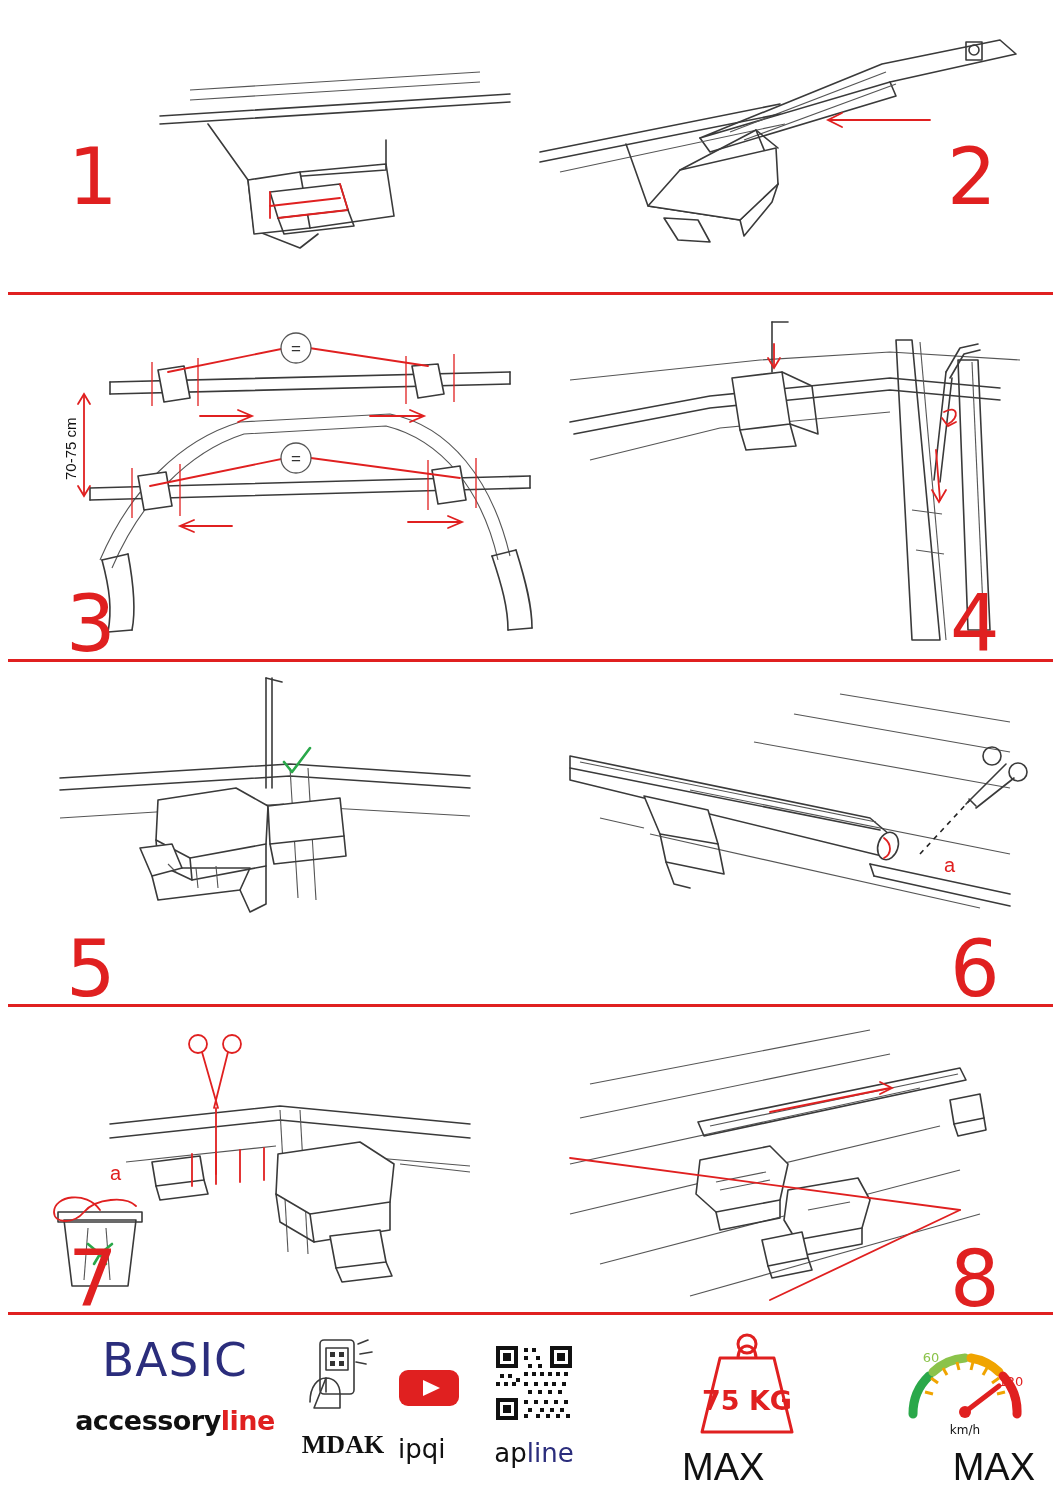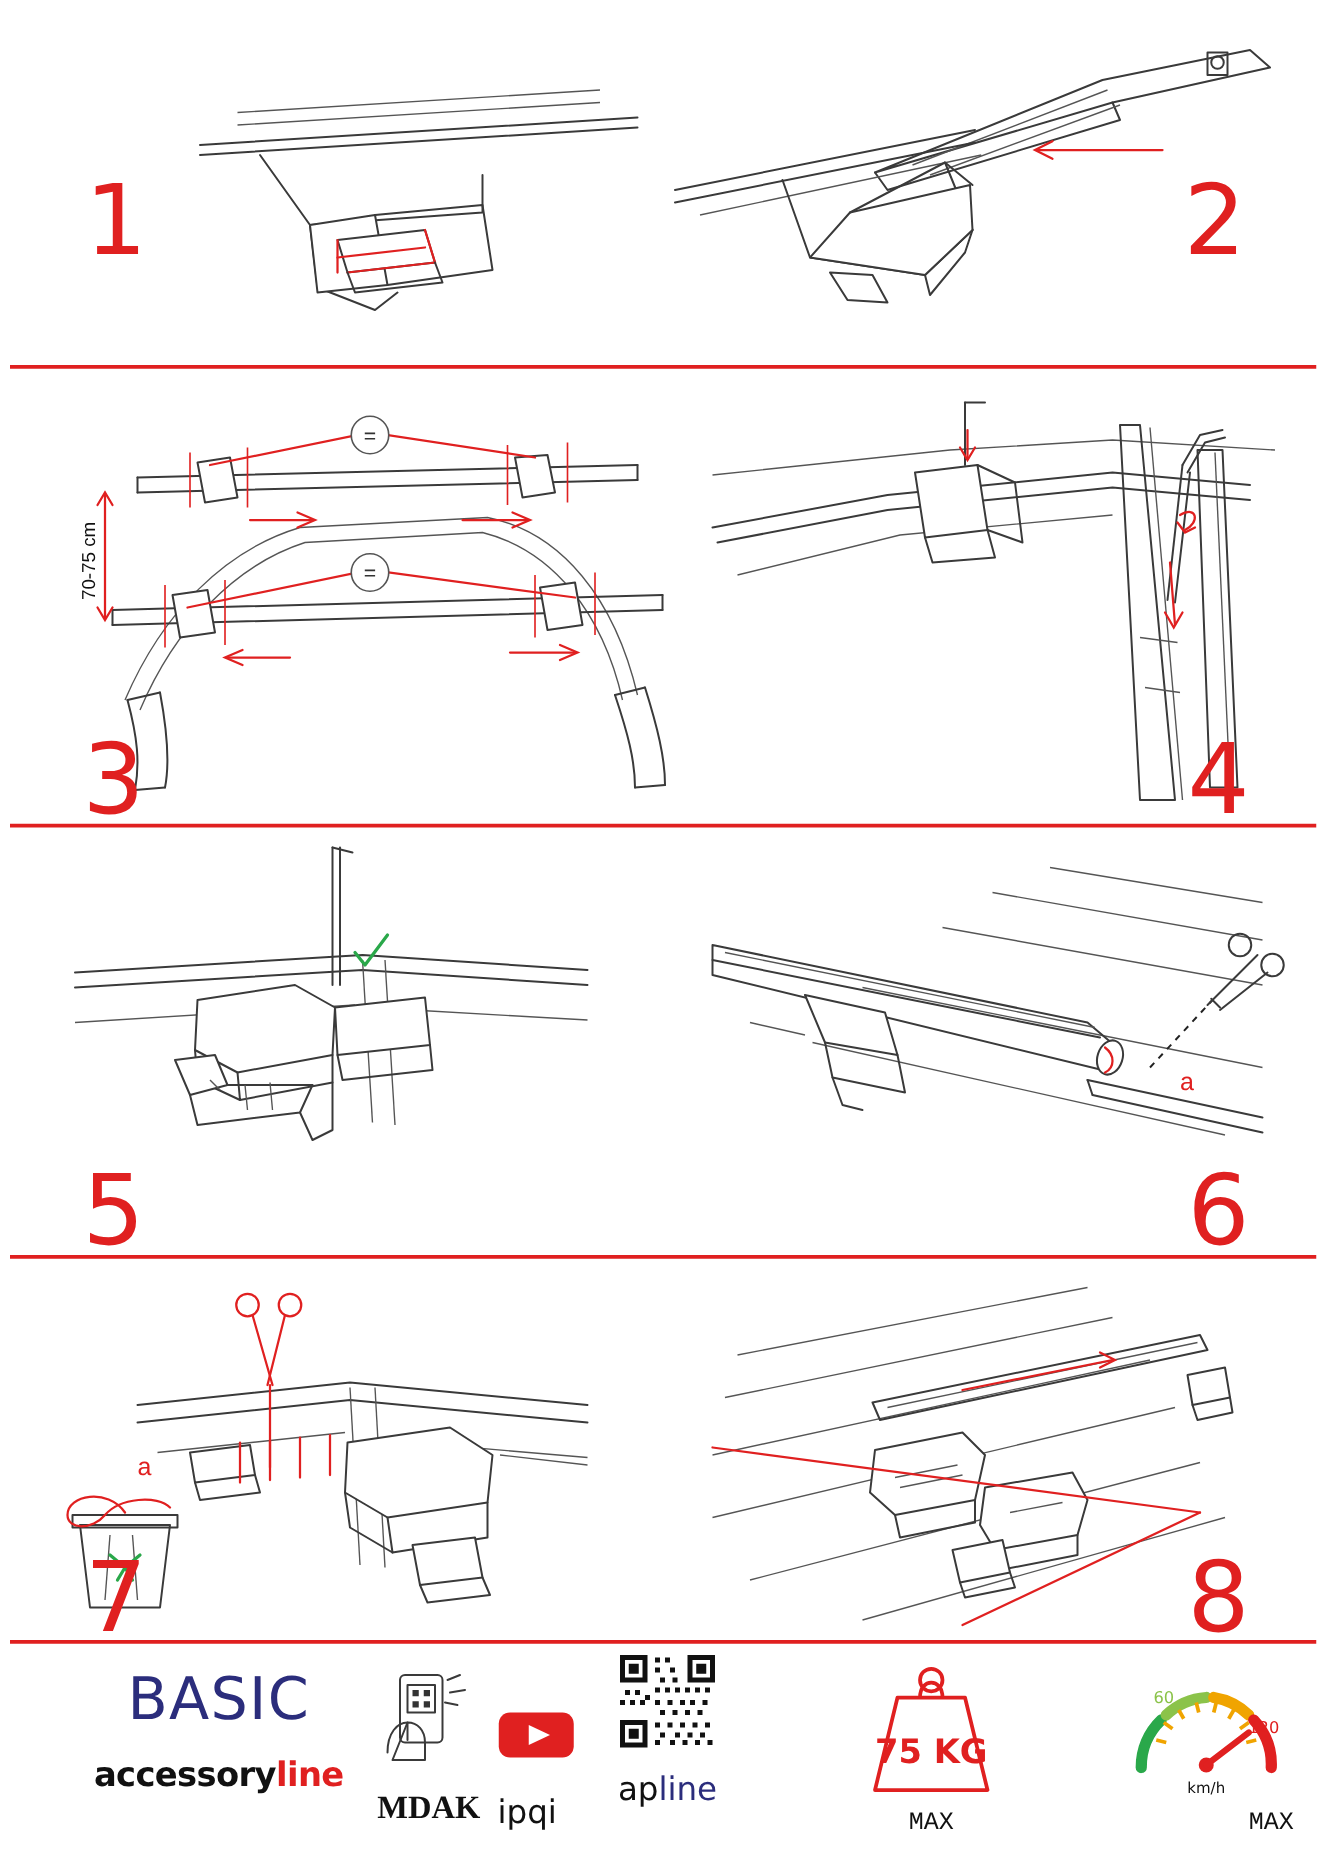--- a/index.html
+++ b/index.html
@@ -119,39 +119,39 @@
   .yt-block {
     position: absolute; left: 398px; top: 48px; width: 72px; text-align: left;
   }
   .yt-label {
     margin-top: 20px;
     font-family: "DejaVu Sans", sans-serif;
     font-size: 26px;
     color: #111;
   }
   .qr-block {
-    position: absolute; left: 478px; top: 4px; width: 112px; text-align: center;
+    position: absolute; left: 478px; top: 26px; width: 112px; text-align: center;
   }
   .qr-label {
     margin-top: 12px;
     font-family: "DejaVu Sans", sans-serif;
     font-size: 26px;
     color: #111;
   }
   .qr-label .line-blue { color: #2b2d7c; }
 
   .weight-block {
-    position: absolute; left: 660px; top: 10px; width: 170px; text-align: center;
+    position: absolute; left: 682px; top: 10px; width: 170px; text-align: left;
   }
   .speed-block {
     position: absolute; left: 855px; top: 10px; width: 180px; text-align: right;
   }
   .max-label {
-    font-family: Liberation Mono, monospace;
-    font-size: 20px;
+    font-family: Liberation Sans, sans-serif;
+    font-size: 38px;
     color: #111;
     margin-top: 2px;
   }
   .kgtxt {
     fill: #e02020;
     font-family: "DejaVu Sans", sans-serif;
     font-weight: bold;
     font-size: 27px;
     text-anchor: middle;
   }

